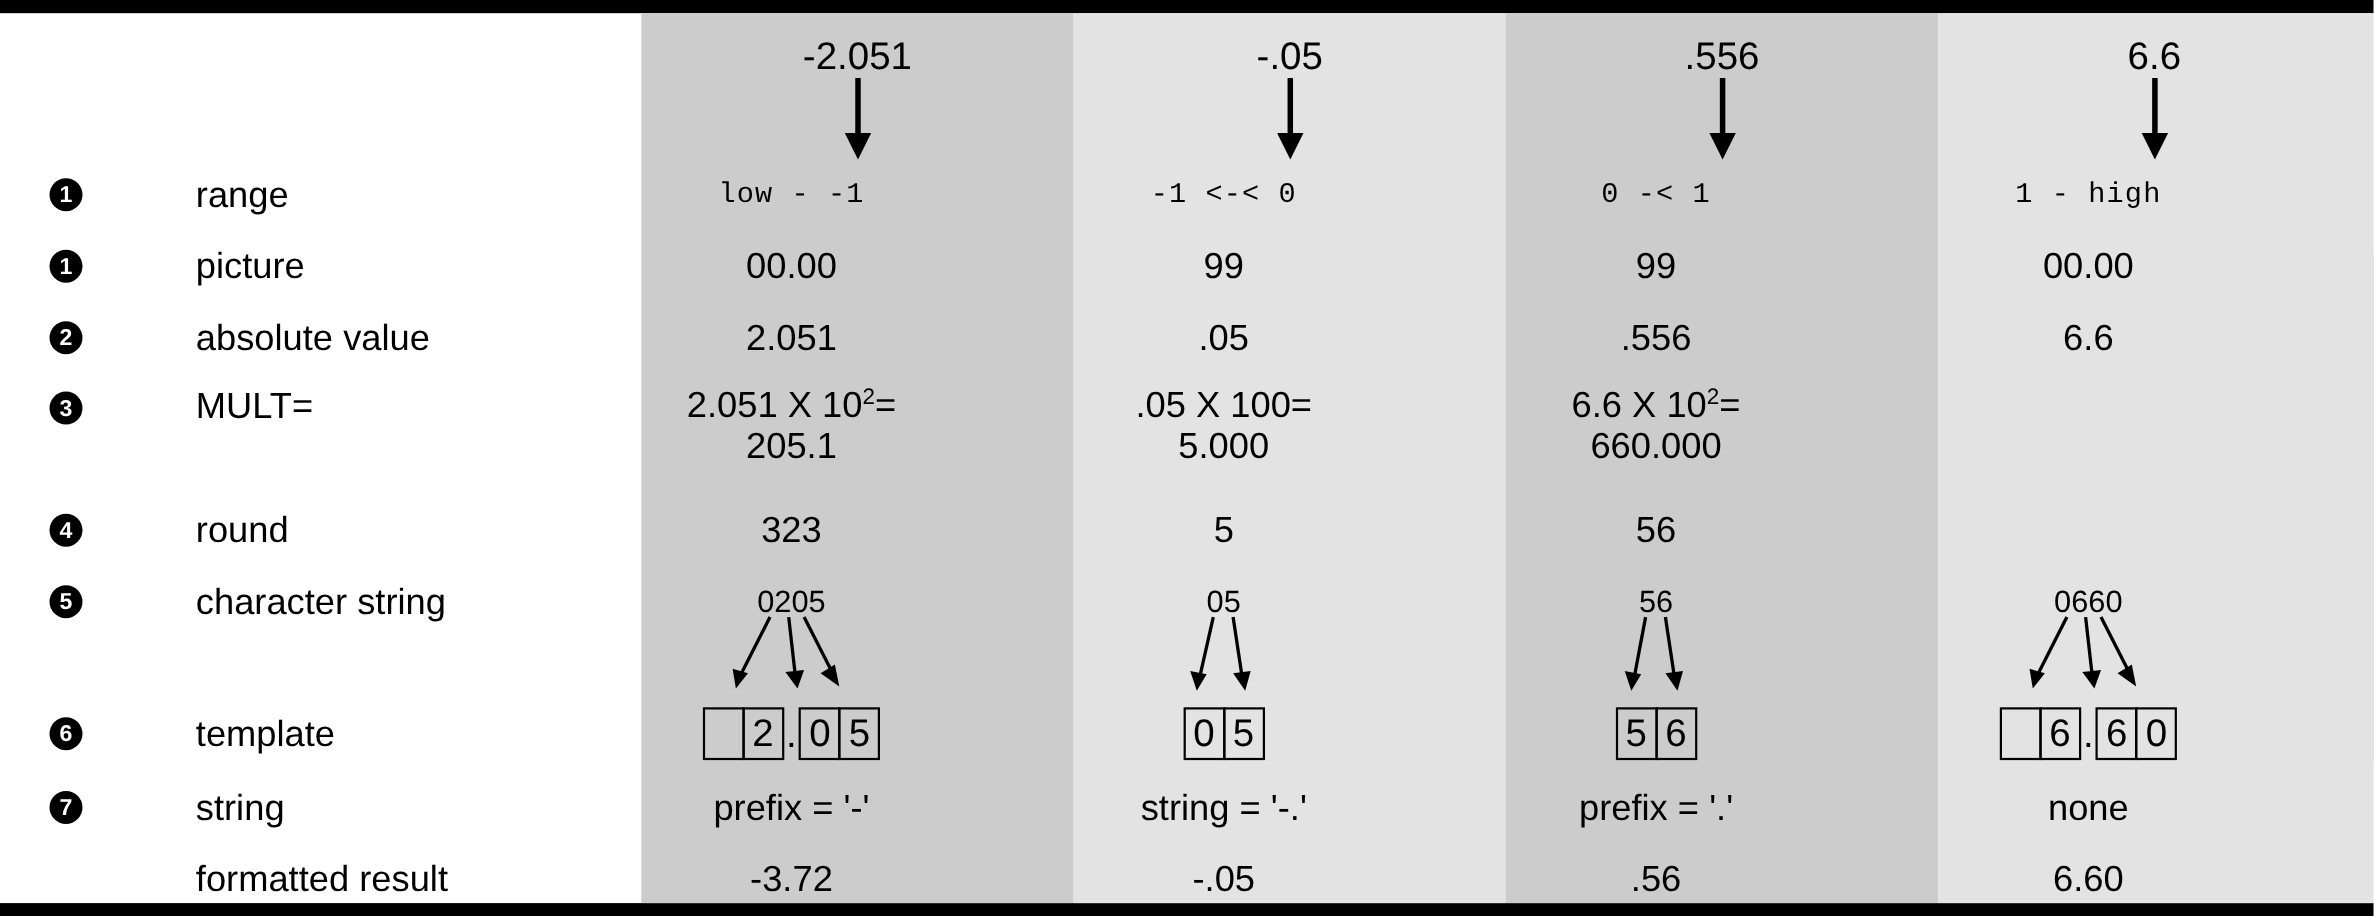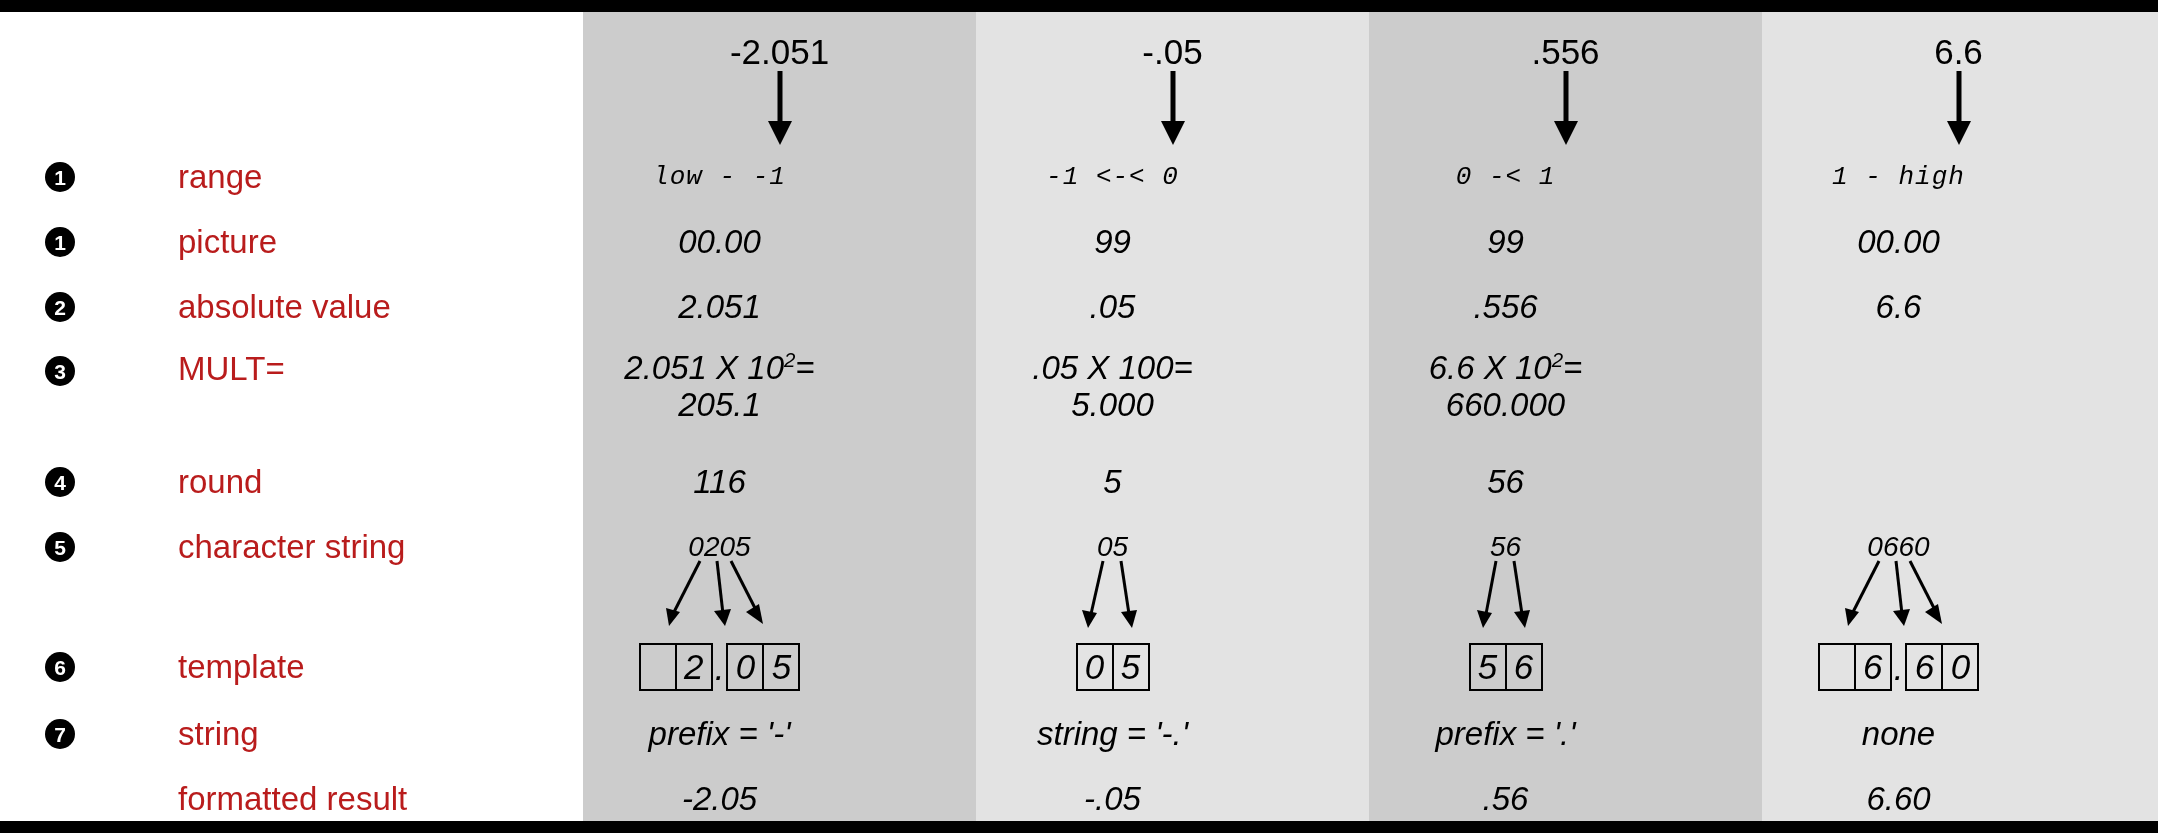--- a/index.html
+++ b/index.html
@@ -70,33 +70,32 @@
     color: #ffffff;
     font-size: 21px;
     font-weight: bold;
     line-height: 1;
     font-family: "Liberation Sans", sans-serif;
   }
   .cell-label {
     flex: 0 0 403px;
     width: 403px;
     font-size: 33px;
-    color: #b91c1c;
+    color: #000000;
     padding-left: 58px;
     box-sizing: border-box;
     white-space: nowrap;
   }
   .cell-val {
     flex: 0 0 393px;
     width: 393px;
     text-align: center;
     font-size: 33px;
     color: #000000;
     white-space: nowrap;
-    font-style: italic;
   }
   .cell-val.mono {
     font-family: "Liberation Mono", monospace;
     font-size: 26px;
     letter-spacing: 1px;
   }
   .cell-val.two-line {
     line-height: 1.12;
     white-space: normal;
   }
@@ -253,21 +252,21 @@
         <span>6.6 X 10</span><sup>2</sup><span>=</span><br>
         <span>660.000</span>
       </div>
     </div>
 
     <div class="row" style="top:448px; height:44px;">
       <div class="cell-bullet">
         <span class="bullet">4</span>
       </div>
       <div class="cell-label">round</div>
-      <div class="cell-val">116</div>
+      <div class="cell-val">323</div>
       <div class="cell-val">5</div>
       <div class="cell-val">56</div>
     </div>
 
     <div class="row" style="top:513px; height:44px;">
       <div class="cell-bullet">
         <span class="bullet">5</span>
       </div>
       <div class="cell-label">character string</div>
       <div class="cell-val" style="font-size:28px;text-align:center;">0205</div>
@@ -379,20 +378,20 @@
       <div class="cell-val">string = '-.'</div>
       <div class="cell-val">prefix = '.'</div>
       <div class="cell-val">none</div>
     </div>
 
     <div class="row" style="top:765px; height:44px;">
       <div class="cell-bullet">
         <span></span>
       </div>
       <div class="cell-label">formatted result</div>
-      <div class="cell-val">-2.05</div>
+      <div class="cell-val">-3.72</div>
       <div class="cell-val">-.05</div>
       <div class="cell-val">.56</div>
       <div class="cell-val">6.60</div>
     </div>
 
   </div>
 </div>
 
 </body></html>

